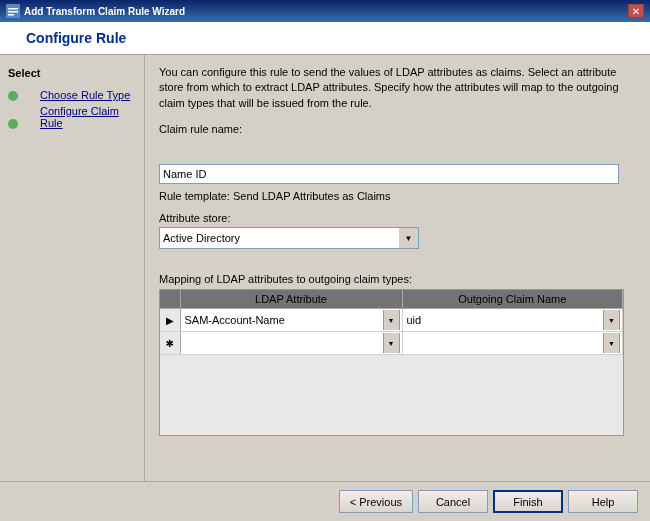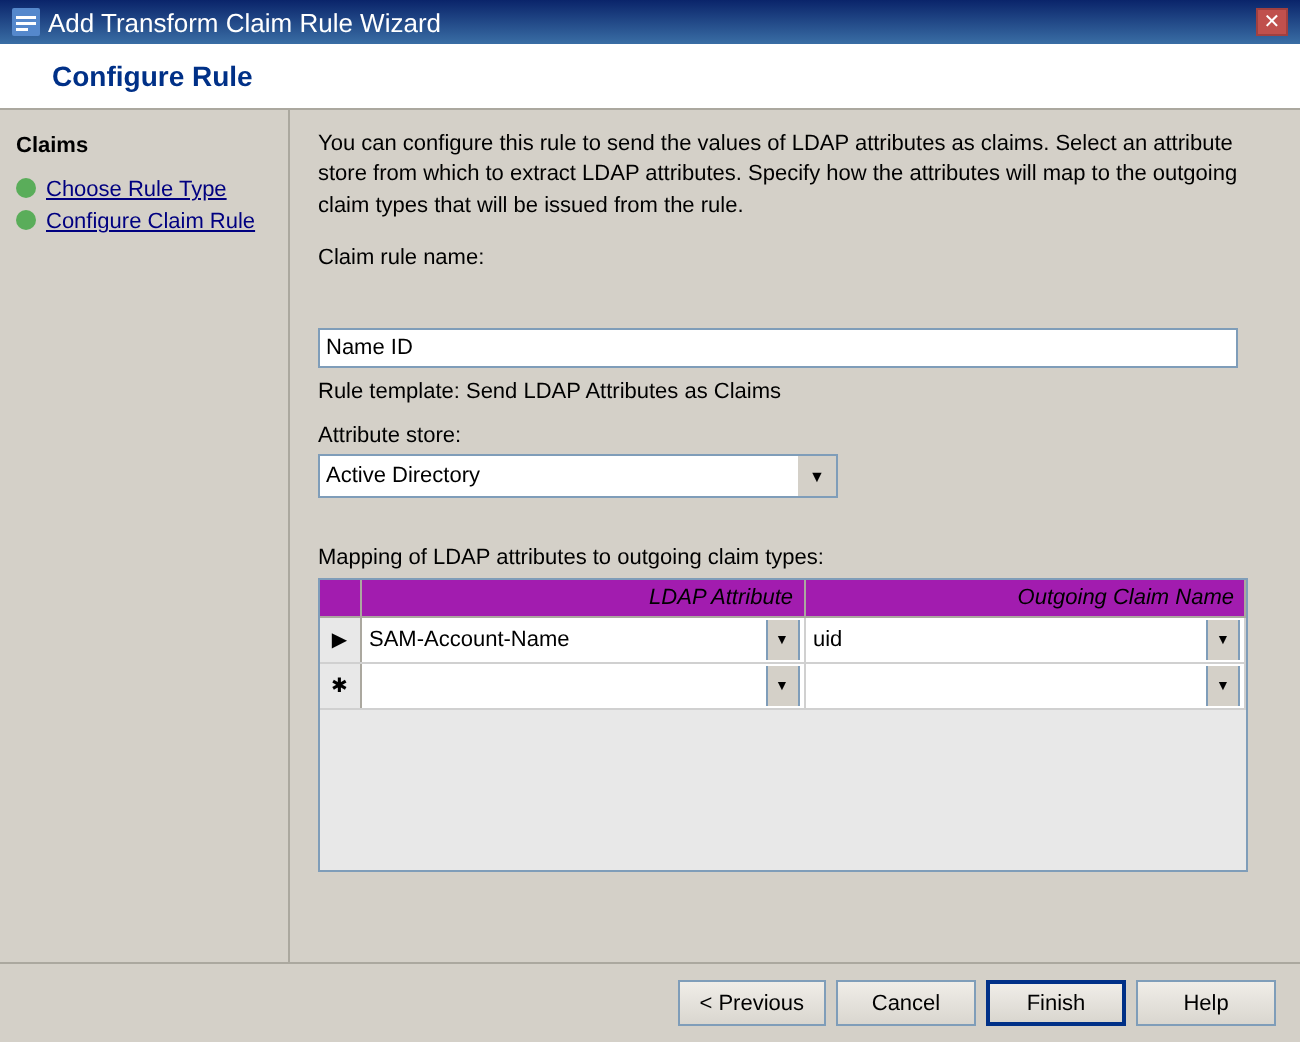--- a/index.html
+++ b/index.html
@@ -25,22 +25,22 @@
     .title-bar-left {
       display: flex;
       align-items: center;
       gap: 4px;
     }
     .title-bar-icon {
       width: 14px;
       height: 14px;
     }
     .title-bar-title {
-      font-size: 13px;
-      font-weight: normal;
+      font-size: 10px;
+      font-weight: bold;
     }
     .title-bar-close {
       width: 16px;
       height: 14px;
       background: #c0504d;
       border: 1px solid #a04040;
       color: white;
       font-size: 10px;
       display: flex;
       align-items: center;
@@ -82,22 +82,22 @@
       border-right: 1px solid #aba89f;
       padding: 12px 8px;
     }
     .sidebar-title {
       font-weight: bold;
       margin-bottom: 8px;
       font-size: 11px;
     }
     .step-item {
       display: flex;
-      align-items: flex-start;
-      gap: 5px;
+      align-items: flex-end;
+      gap: 22px;
       padding: 2px 0;
       cursor: pointer;
     }
     .step-dot {
       width: 10px;
       height: 10px;
       border-radius: 50%;
       background: #5aad5a;
       flex-shrink: 0;
     }
@@ -195,27 +195,26 @@
       background: white;
       width: 100%;
       max-width: 465px;
     }
     .mapping-table {
       width: 100%;
       border-collapse: collapse;
       font-size: 11px;
     }
     .mapping-table th {
-      background: #a21caf;
+      background: #737373;
       border-bottom: 1px solid #aba89f;
       border-right: 1px solid #aba89f;
       padding: 3px 5px;
-      text-align: right;
+      text-align: center;
       font-weight: normal;
-      font-style: italic;
     }
     .mapping-table th:first-child {
       width: 20px;
       border-right: 1px solid #aba89f;
     }
     .mapping-table th:nth-child(2) {
       width: 48%;
     }
     .mapping-table td {
       border-bottom: 1px solid #d0d0d0;
@@ -323,21 +322,21 @@
 
 <div class="main-container">
 
   <div class="page-header">
     <div class="page-header-title">Configure Rule</div>
   </div>
 
   <div class="content-area">
 
     <div class="sidebar">
-      <div class="sidebar-title">Claims</div>
+      <div class="sidebar-title">Select</div>
       <div class="step-item">
         <div class="step-dot"></div>
         <span class="step-label">Choose Rule Type</span>
       </div>
       <div class="step-item">
         <div class="step-dot"></div>
         <span class="step-label">Configure Claim Rule</span>
       </div>
     </div>
 

